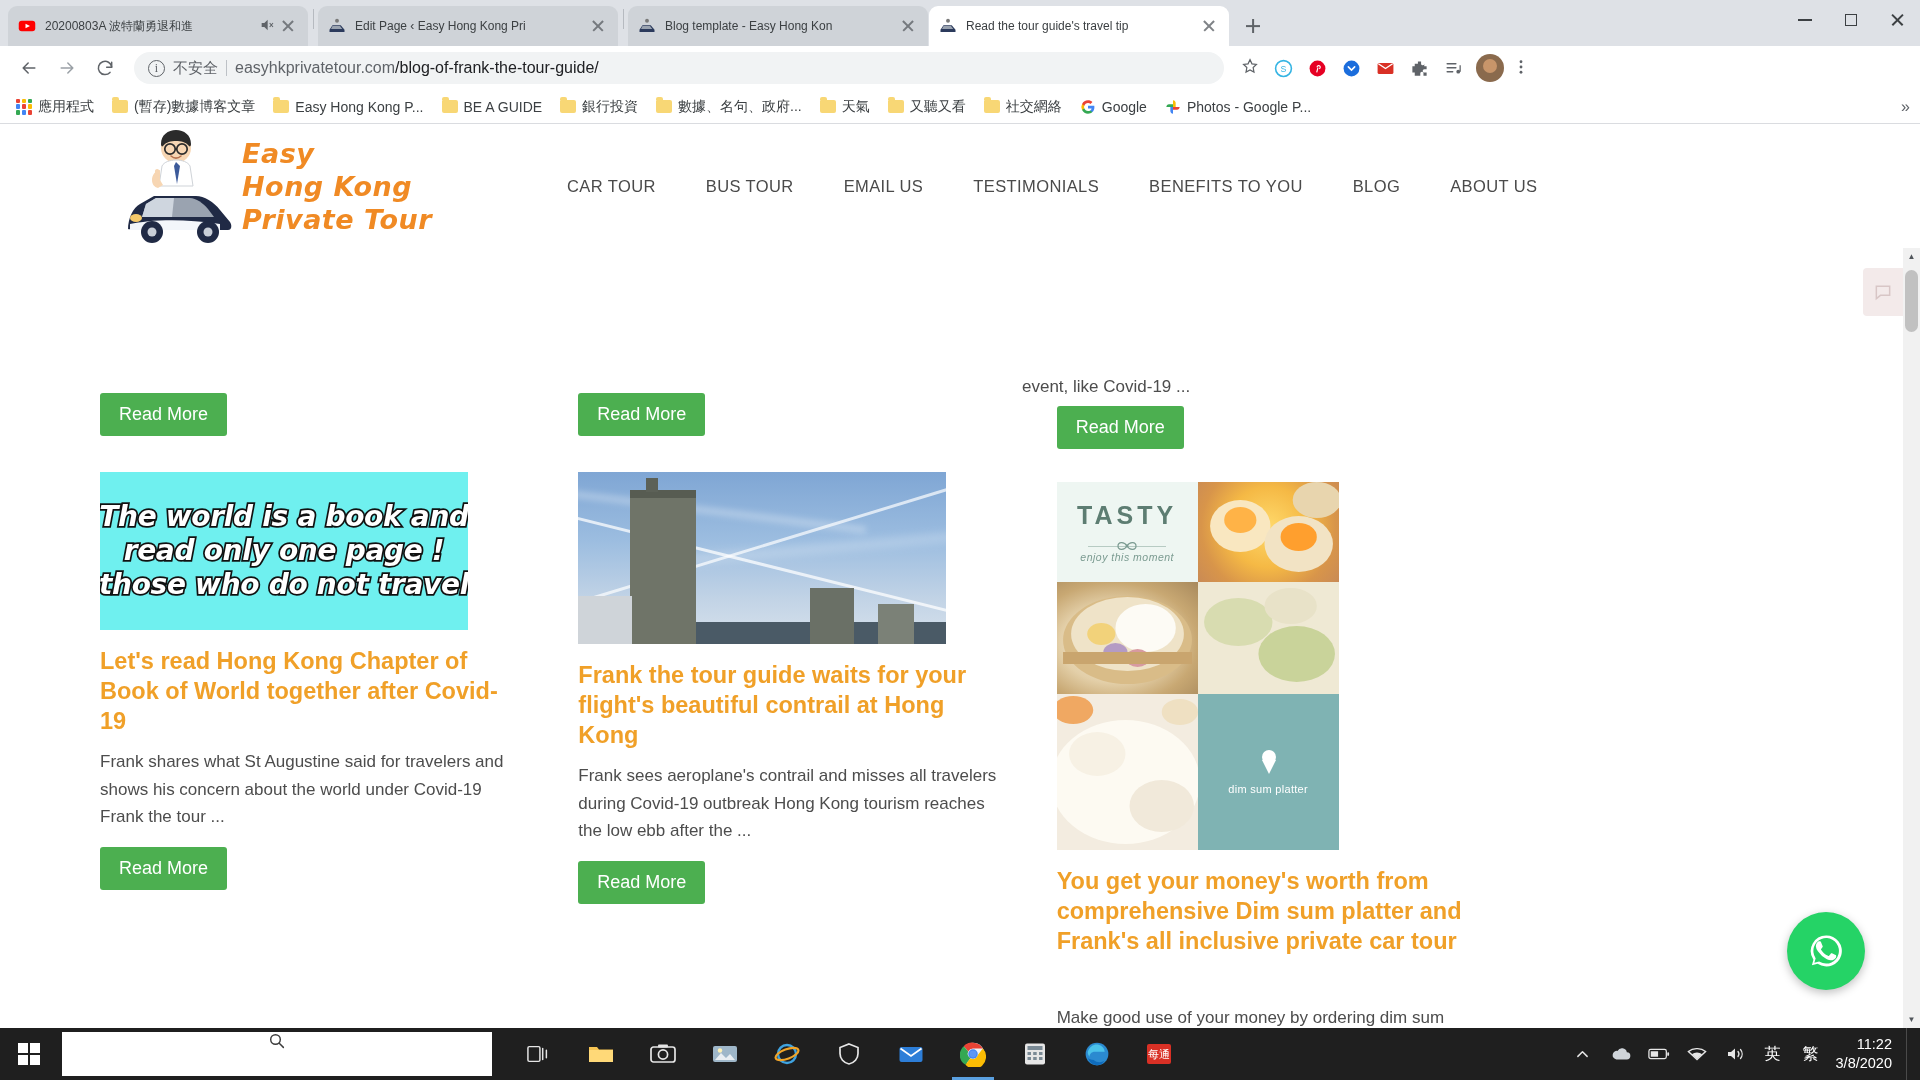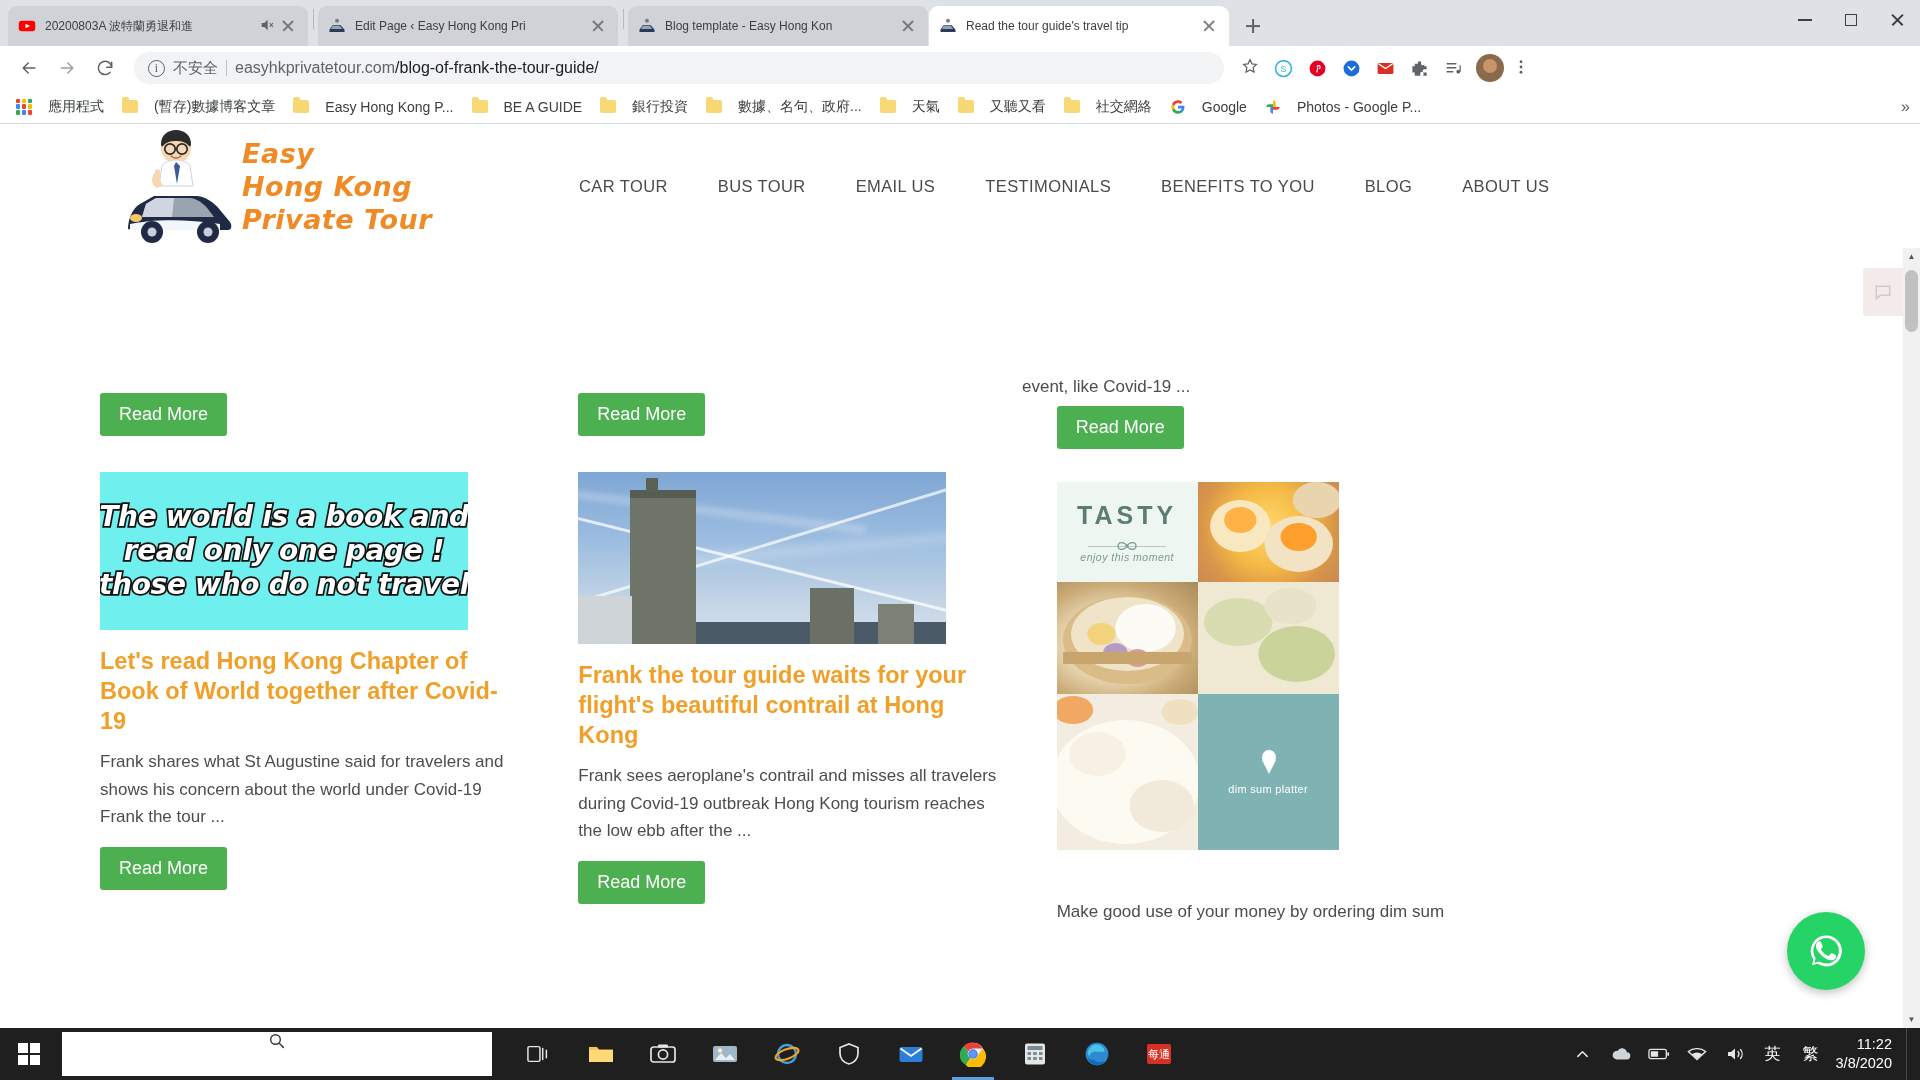--- a/index.html
+++ b/index.html
@@ -93,41 +93,41 @@
     background: #8a6a4d; margin-left: 4px; position: relative;
   }
   .avatar::after{content:"";position:absolute;left:7px;top:5px;width:14px;height:14px;border-radius:50%;background:#c8956a;}
   .menudots { width: 26px; text-align:center; color:#5f6368; font-size: 17px; letter-spacing: 0; line-height: 1;}
 
   
   .bookmarks {
     height: 34px; background: #fff; display: flex; align-items: center;
     padding: 0 8px; gap: 2px; border-bottom: 1px solid #dadce0; position: relative;
   }
-  .bm { display: flex; align-items: center; gap: 16px; padding: 4px 8px; border-radius: 4px; }
+  .bm { display: flex; align-items: center; gap: 6px; padding: 4px 8px; border-radius: 4px; }
   .bm .bmlabel { font-size: 14px; color: #3c4043; white-space: nowrap; }
   .folder {
     width: 16px; height: 13px; background: #f8d775; border-radius: 1px 2px 2px 2px; position: relative; flex:0 0 16px;
   }
   .folder::before {
     content:""; position:absolute; top:-3px; left:0; width: 7px; height: 3px;
     background: #f8d775; border-radius: 2px 2px 0 0;
   }
   .appsgrid { width: 16px; height: 16px; display: grid; grid-template-columns: repeat(3,1fr);
               grid-template-rows: repeat(3,1fr); gap: 1.5px; flex: 0 0 16px;}
   .appsgrid i { display:block; border-radius: 1px; }
   .gicon { width: 16px; height: 16px; flex:0 0 16px; }
   .photoicon { width: 16px; height: 16px; flex:0 0 16px; }
   .bmoverflow { position: absolute; right: 10px; color:#5f6368; font-size: 16px; }
 
   
   .viewport { height: 904px; background: #fff; position: relative; overflow: hidden; }
   .sitehead {
     height: 124px; background: #fff; display: flex; align-items: center;
-    position: absolute; top: 0; left: 0; right: 0; z-index: 20; gap: 12px;
+    position: absolute; top: 0; left: 0; right: 0; z-index: 20;
   }
   .logo { margin-left: 120px; display: flex; align-items: center; }
   .logo-art { width: 116px; height: 120px; position: relative; flex: 0 0 116px;}
   .logo-text {
     font-family: "DejaVu Sans", sans-serif; font-style: italic; font-weight: bold;
     color: #f08a24; font-size: 27px; line-height: 33px; margin-left: 6px; letter-spacing: .5px;
   }
   .mainnav { display: flex; align-items: center; gap: 0; margin-left: 110px; }
   .navitem {
     font-size: 16.5px; color: #4a4a4a; letter-spacing: .4px;
@@ -603,20 +603,21 @@
               <div class="tcell platter-label">
                 <div class="conecup">
                   <svg width="22" height="28" viewBox="0 0 22 28">
                     <circle cx="11" cy="8" r="7" fill="#fff"></circle>
                     <path d="M4 11h14l-7 14z" fill="#fff"></path>
                   </svg>
                 </div>
                 <div class="plabel">dim sum platter</div>
               </div>
             </div>
+            <h3 class="posttitle">You get your money's worth from comprehensive Dim sum platter and Frank's all inclusive private car tour</h3>
             <p class="excerpt" style="margin-bottom:0;margin-top:48px;">Make good use of your money by ordering dim sum</p>
           </div>
         </div>
       </div>
 
       <div class="fab">
         <svg width="42" height="42" viewBox="0 0 24 24">
           <path d="M12 2a10 10 0 0 0-8.6 15l-1.3 4.6 4.8-1.3A10 10 0 1 0 12 2z" fill="#fff" opacity="0"></path>
           <path d="M17.3 14.3c-.3-.15-1.7-.85-1.95-.95s-.45-.15-.65.15-.75.95-.9 1.15-.35.2-.65.05a8 8 0 0 1-2.35-1.45 8.8 8.8 0 0 1-1.6-2c-.17-.3 0-.45.13-.6s.3-.35.45-.52.2-.3.3-.5a.55.55 0 0 0 0-.53c-.08-.15-.65-1.55-.9-2.12s-.47-.5-.65-.5h-.55a1.07 1.07 0 0 0-.78.35 3.2 3.2 0 0 0-1 2.4 5.6 5.6 0 0 0 1.17 2.95 12.7 12.7 0 0 0 4.9 4.33c.68.3 1.22.47 1.64.6a3.9 3.9 0 0 0 1.8.12 2.95 2.95 0 0 0 1.93-1.37 2.4 2.4 0 0 0 .17-1.36c-.07-.13-.27-.2-.57-.35z" fill="#fff"></path>
           <path d="M12.05 3.2A8.8 8.8 0 0 0 4.6 16.6l.2.33-.86 3.15 3.24-.85.32.18a8.8 8.8 0 1 0 4.55-16.2zm0 16a7.25 7.25 0 0 1-3.7-1l-.26-.16-2.72.7.73-2.65-.18-.28a7.3 7.3 0 1 1 6.13 3.4z" fill="#fff"></path>

